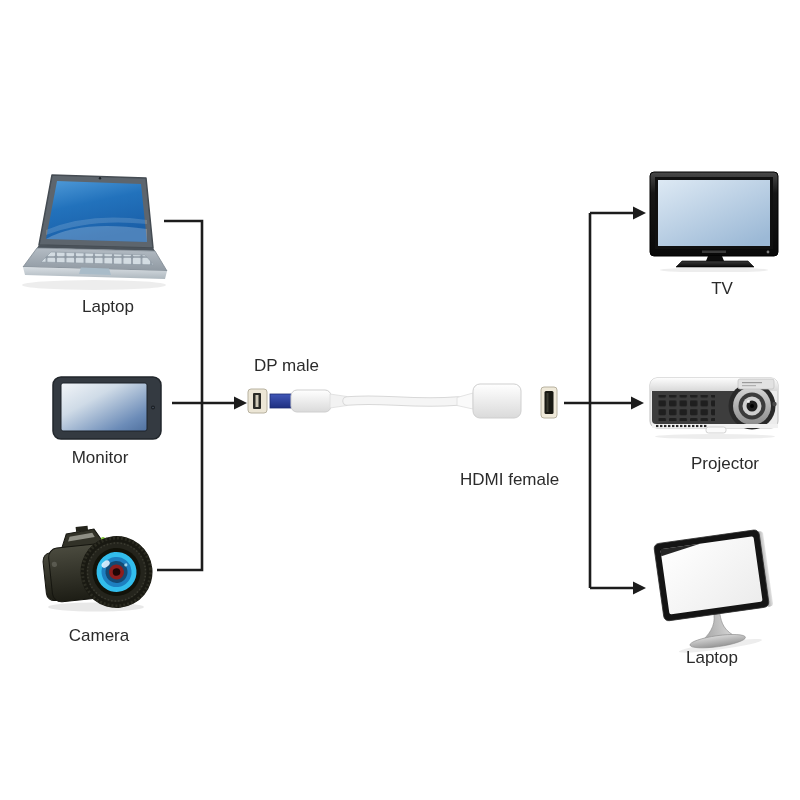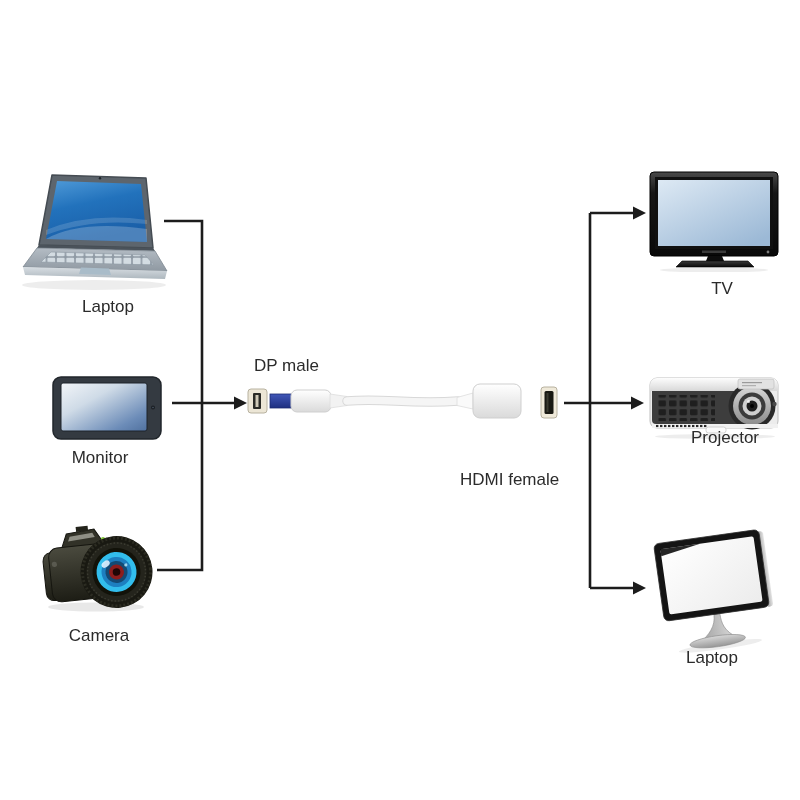--- a/index.html
+++ b/index.html
@@ -217,21 +217,21 @@
       <circle cx="100.5" cy="27.5" r="1.5" fill="#ffffff" opacity="0.8"></circle>
     </g>
     <rect x="90" y="5" width="36" height="10" rx="2" fill="#e2e2e2" stroke="#c4c4c4" stroke-width="0.8"></rect>
     <rect x="94" y="8" width="20" height="1.2" fill="#9a9a9a"></rect>
     <rect x="94" y="11" width="14" height="1.2" fill="#b0b0b0"></rect>
     <circle cx="126.5" cy="30" r="2.2" fill="#4a4a4a"></circle>
     <rect x="4" y="50" width="126" height="4" fill="#f1f1f1"></rect>
     <rect x="8" y="50.8" width="52" height="2.4" fill="url(#dashP)"></rect>
     <rect x="58" y="53" width="20" height="6" rx="2.5" fill="#fbfbfb" stroke="#c8c8c8" stroke-width="0.8"></rect>
   </svg>
-  <div class="label center" style="left:675px;top:428px">Projector</div>
+  <div class="label center" style="left:675px;top:454px">Projector</div>
 
   <svg class="abs" style="left:648px;top:514px" width="134" height="140" viewBox="0 0 134 140">
     <defs>
       <linearGradient id="silverE" x1="0" y1="0" x2="1" y2="0">
         <stop offset="0" stop-color="#8f8f8f"></stop>
           <stop offset="1" stop-color="#e6e6e6"></stop>
       </linearGradient>
       <linearGradient id="monScr" x1="0" y1="0" x2="1" y2="1">
         <stop offset="0" stop-color="#ffffff"></stop>
           <stop offset="1" stop-color="#ececec"></stop>

